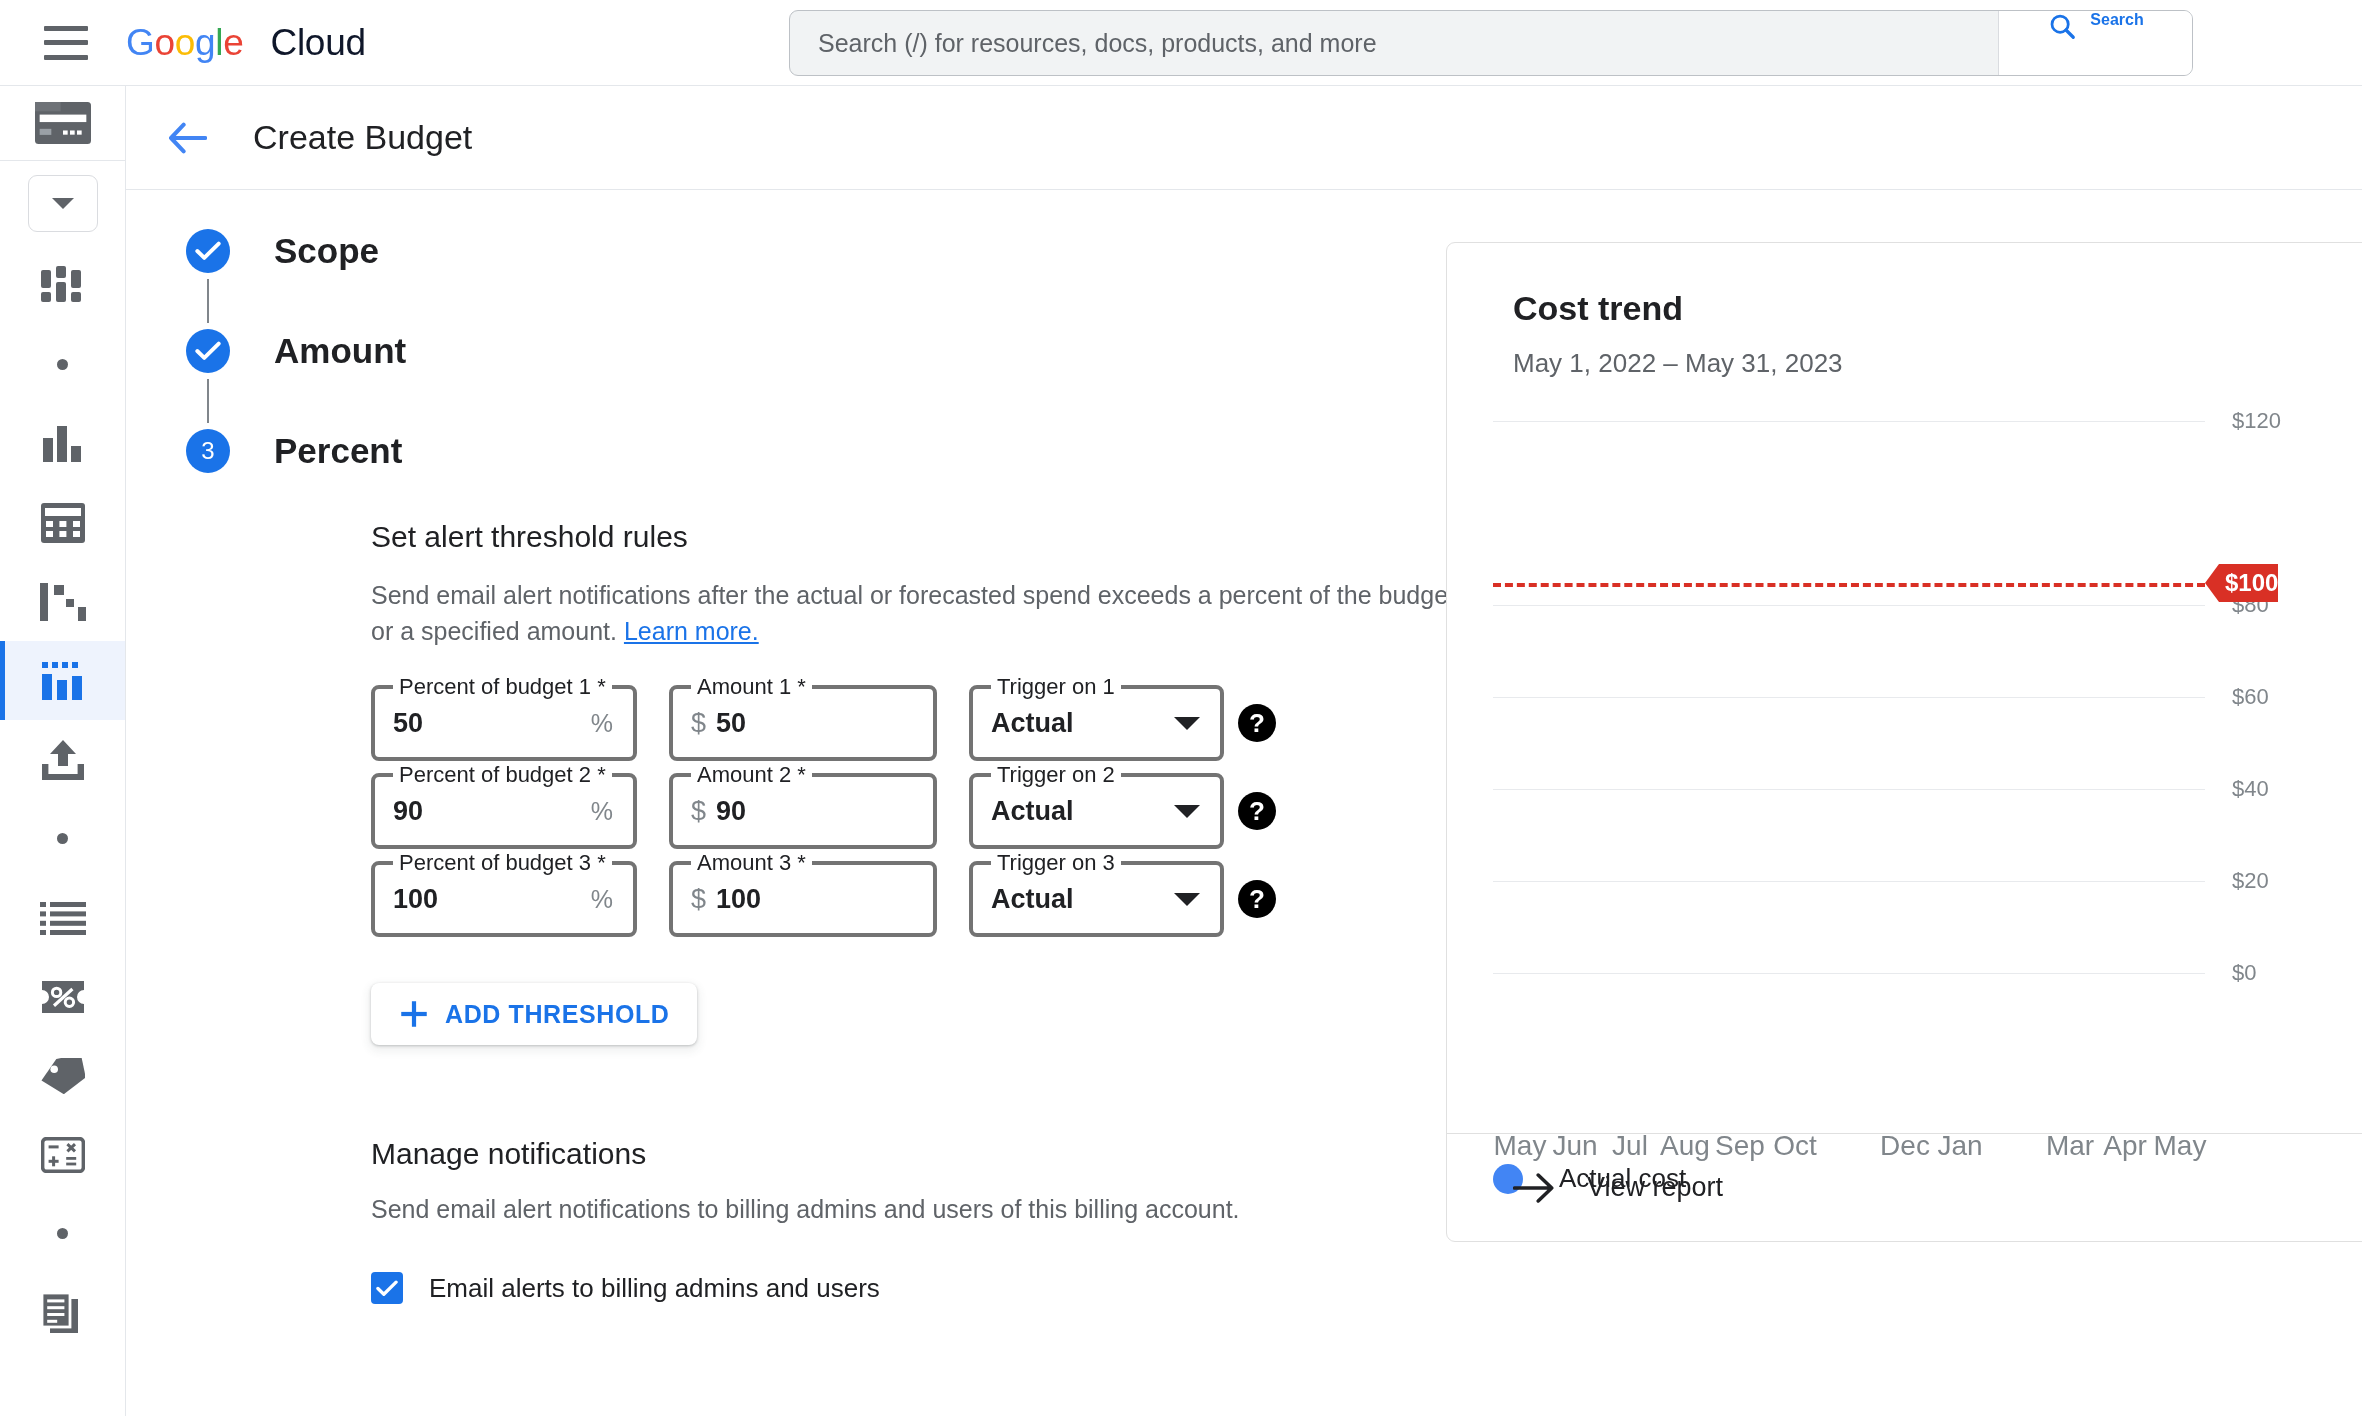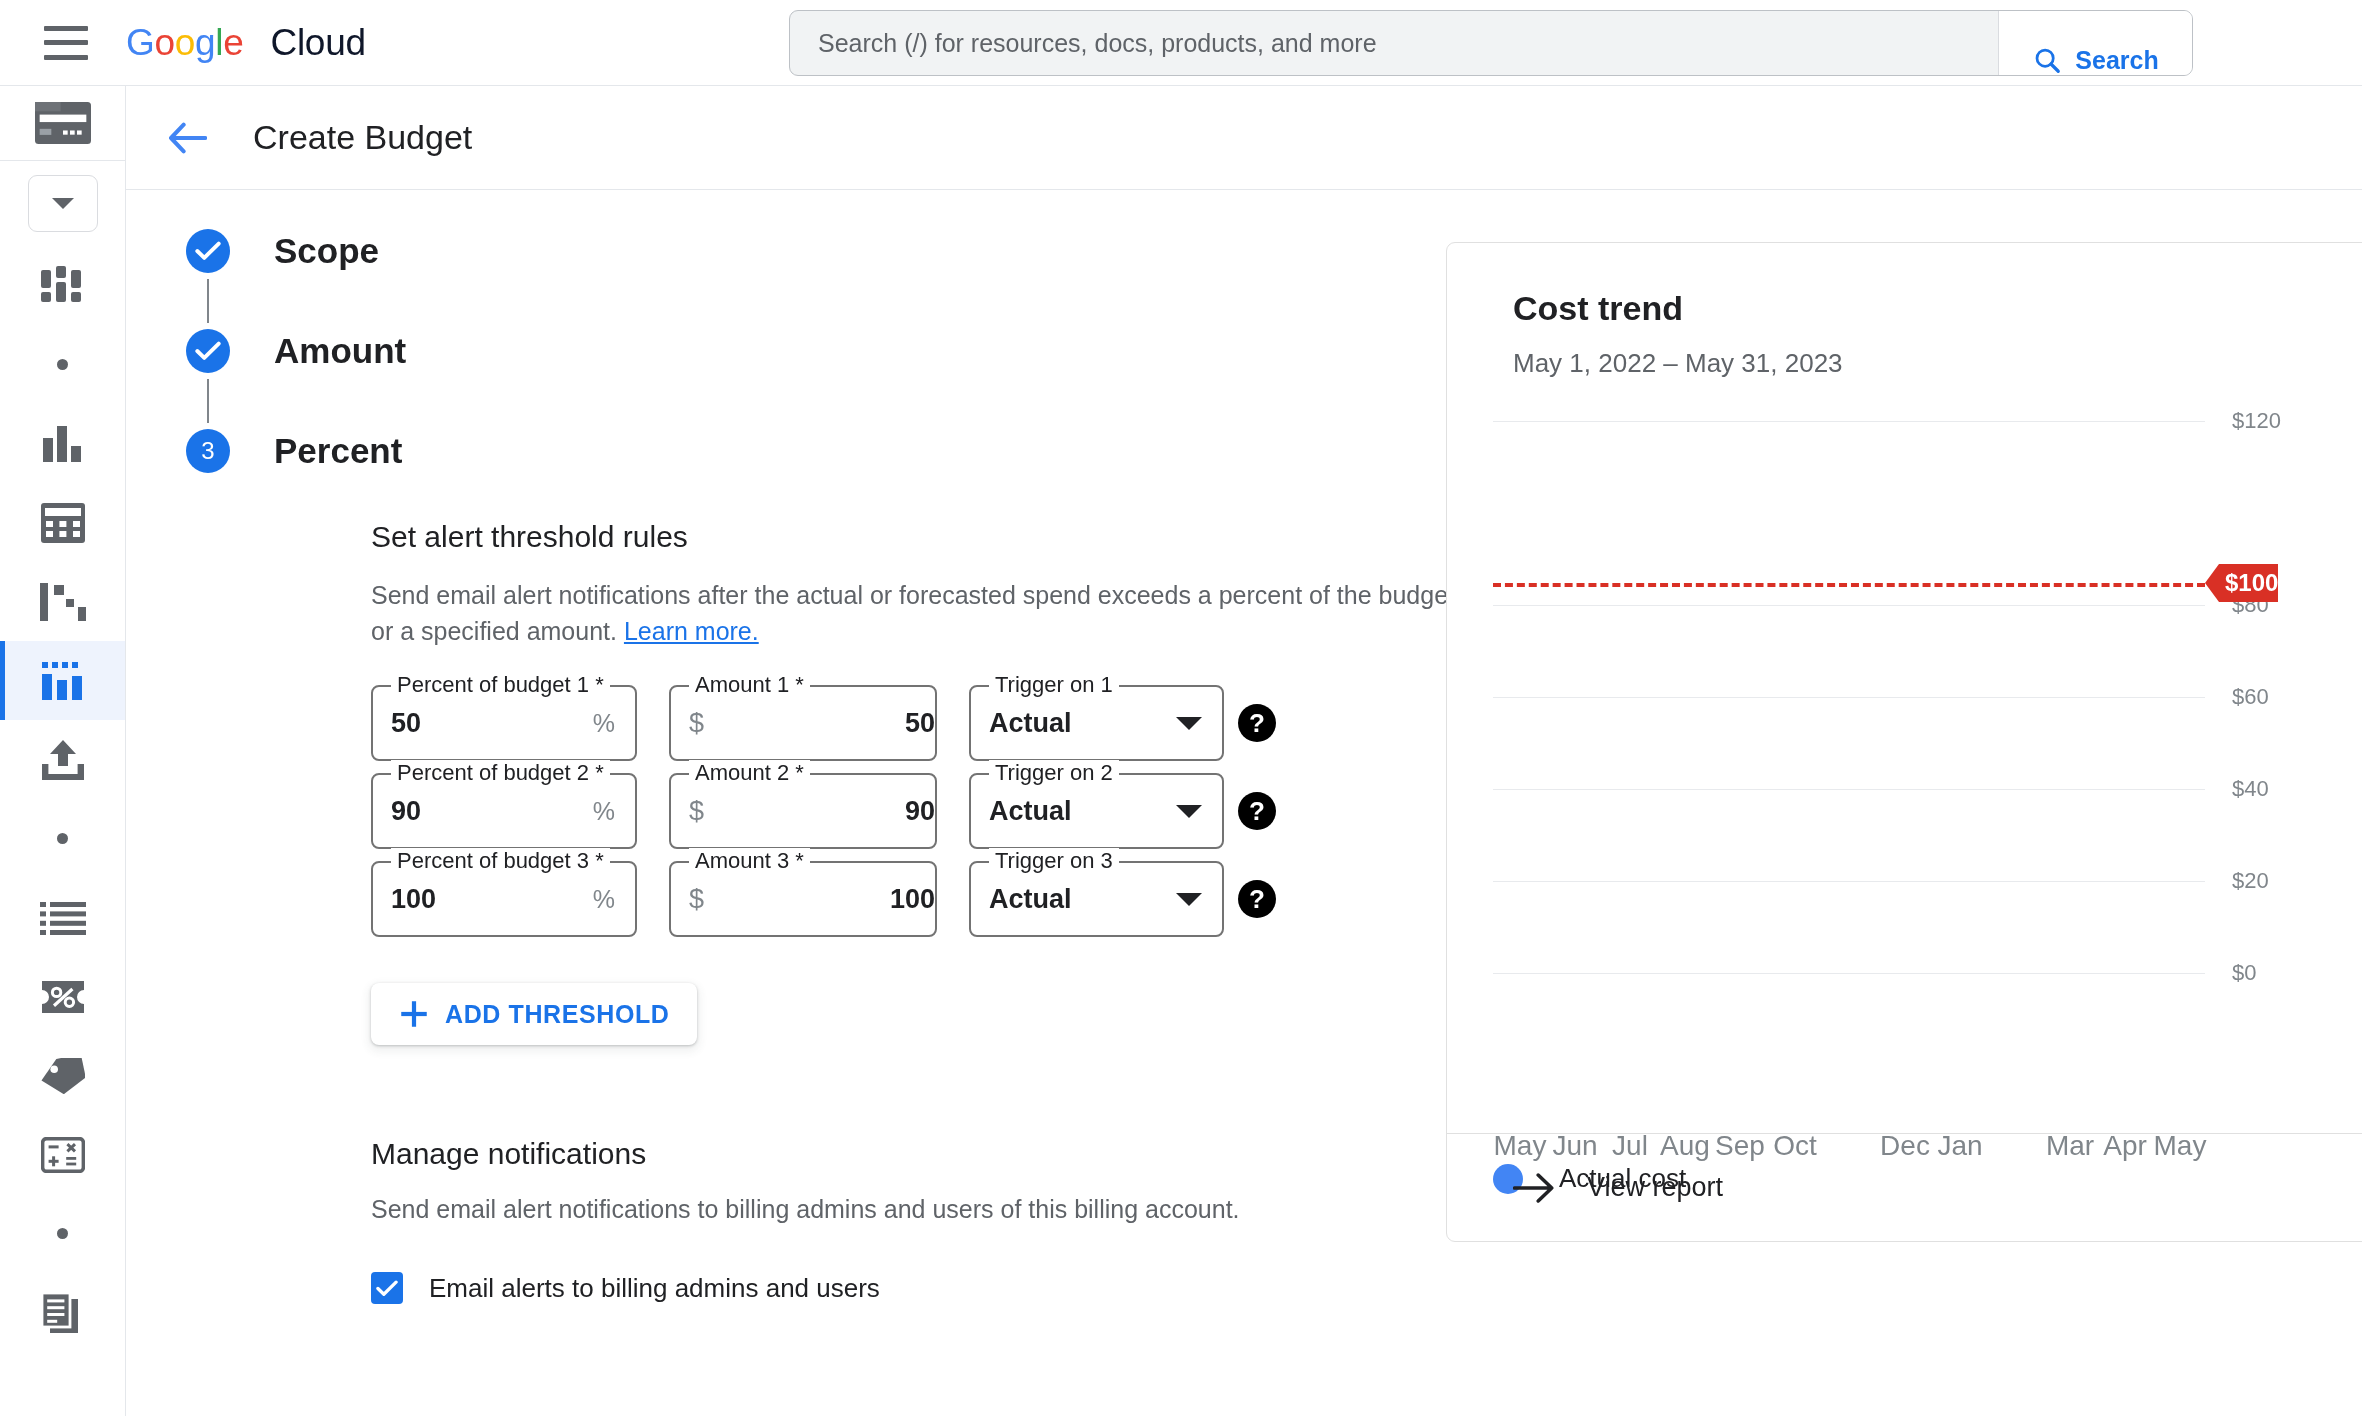--- a/index.html
+++ b/index.html
@@ -54,24 +54,24 @@
     font-family: "Liberation Sans", sans-serif;
     font-size: 25px;
     color: #5f6368;
     padding-left: 28px;
   }
   .searchinput::placeholder { color: #5f6368; }
   .searchbtn {
     width: 194px; height: 100%;
     background: #ffffff;
     border: none; border-left: 1px solid #dadce0;
-    display: flex; align-items: flex-end; justify-content: center; gap: 13px;
+    display: flex; align-items: flex-start; justify-content: center; gap: 13px;
     cursor: pointer;
     font-family: "Liberation Sans", sans-serif;
-    font-size: 25px; font-weight: bold;
+    font-size: 16px; font-weight: bold;
     color: #1a73e8;
   }
 
   
   .rail {
     position: absolute; top: 86px; left: 0;
     width: 126px; height: 1330px;
     background: #ffffff;
     border-right: 1px solid #e4e7eb;
   }
@@ -141,25 +141,24 @@
   .sec-title { font-size: 30px; color:#202124; }
   .sec-desc { margin-top: 24px; font-size: 25px; line-height: 1.42; color:#5f6368; }
   .sec-desc a { color:#1a73e8; }
 
   .thr-rows { margin-top: 36px; }
   .thr-row { display: flex; gap: 32px; margin-bottom: 12px; }
 
   .field {
     position: relative;
     height: 76px;
-    border: 2px solid #737373;
+    border: 4px solid #737373;
     border-radius: 8px;
     display: flex; align-items: center;
     background: #fff;
-    justify-content: space-between;
   }
   .field .legend {
     position: absolute; top: -15px; left: 18px;
     background: #fff; padding: 0 6px;
     font-size: 22px; color:#202124;
     white-space: nowrap;
   }
   .field .val { font-size: 27px; color:#202124; padding-left: 18px; font-weight: bold; }
   .field .prefix { font-size: 27px; color:#80868b; padding-left: 18px; padding-right: 10px; }
   .field .suffix { margin-left:auto; font-size: 25px; color:#80868b; padding-right: 20px; }

